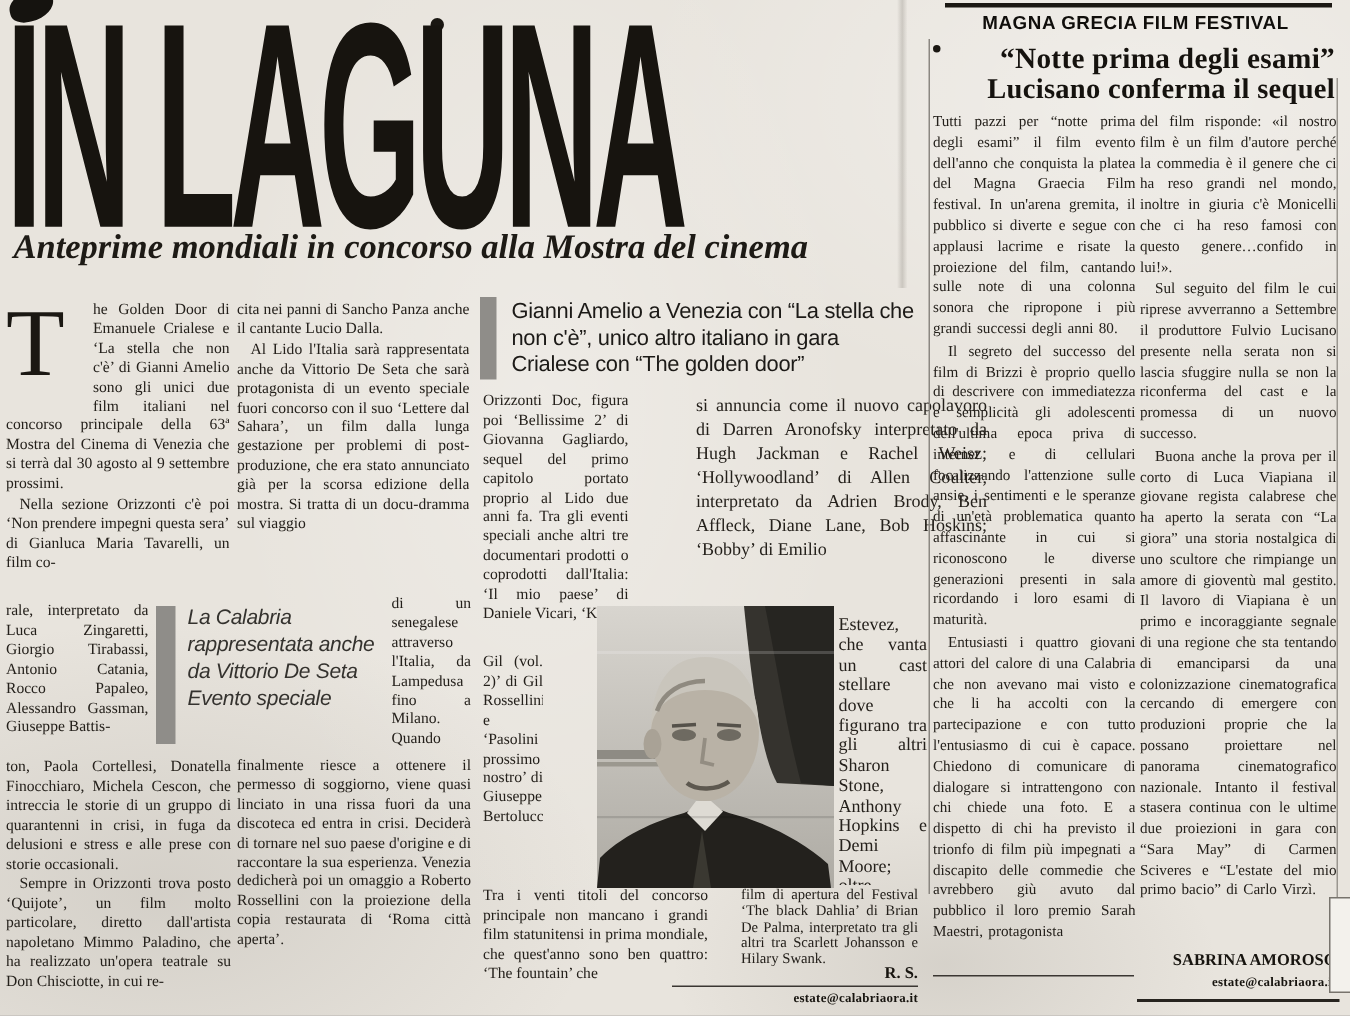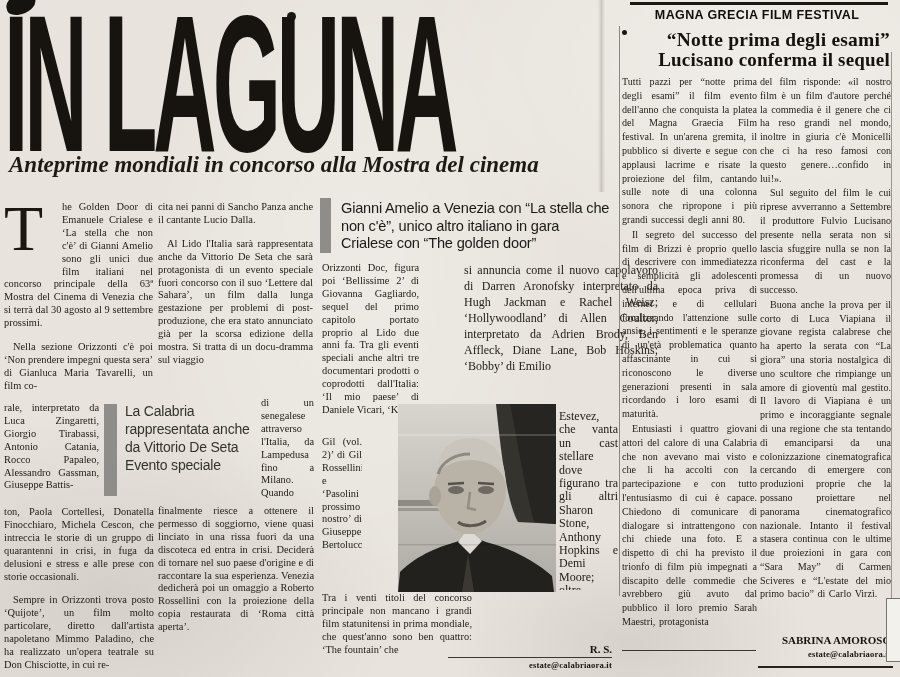--- a/index.html
+++ b/index.html
@@ -23,21 +23,21 @@
     font-family:"Liberation Sans",sans-serif;font-weight:bold;color:#17140f;
     font-size:150px;line-height:1;letter-spacing:-7px;white-space:nowrap;
     transform:scale(0.585,1.30);transform-origin:left top;
   }
   #subtitle{
     font-style:italic;font-weight:bold;font-size:23px;color:#1d1a15;letter-spacing:0px;white-space:nowrap;
   }
   
   .bt{font-size:10.4px;line-height:12.9px;text-align:justify;overflow:hidden;hyphens:auto;}
   .bt p{margin:0;}
-  .bt p + p{text-indent:9px;margin-top:11px;}
+  .bt p + p{text-indent:9px;margin-top:1px;}
   .bt-big{font-size:12px;line-height:16px;margin-left:40px;}
   .bt-strip{font-size:12px;line-height:13.4px;}
   .bt-small{font-size:9.8px;line-height:10.8px;}
   .side-bt{font-size:10.1px;line-height:13.8px;text-align:justify;overflow:hidden;hyphens:auto;word-spacing:1px;}
   .side-bt p{margin:0;}
   .side-bt p + p{text-indent:10px;margin-top:1px;}
   .dropcap{
     float:left;font-size:64px;line-height:56px;height:72px;width:52px;
     font-family:"Liberation Serif",serif;color:#1b1813;padding-right:6px;text-indent:0;
   }
@@ -87,21 +87,21 @@
   </div>
   <div class="abs bt" style="left:4px;top:402px;width:95px;height:103px;">
     <p>rale, interpretato da Luca Zingaretti, Giorgio Tirabassi, Antonio Catania, Rocco Papaleo, Alessandro Gassman, Giuseppe Battis-</p>
   </div>
   <div class="abs bt" style="left:4px;top:506px;width:150px;height:171px;">
     <p>ton, Paola Cortellesi, Donatella Finocchiaro, Michela Cescon, che intreccia le storie di un gruppo di quarantenni in crisi, in fuga da delusioni e stress e alle prese con storie occasionali.</p>
     <p>Sempre in Orizzonti trova posto ‘Quijote’, un film molto particolare, diretto dall'artista napoletano Mimmo Paladino, che ha realizzato un'opera teatrale su Don Chisciotte, in cui re-</p>
   </div>
 
   <div class="abs qbar" style="left:104px;top:404px;width:13px;height:92px;"></div>
-  <div class="abs" id="box-quote" style="left:125px;top:402px;width:132px;">
+  <div class="abs" id="box-quote" style="left:125px;top:402px;width:132px;font-style:italic;">
     <div>La Calabria rappresentata anche da Vittorio De Seta</div>
     <div>Evento speciale</div>
   </div>
 
   <div class="abs bt" style="left:158px;top:201px;width:155px;height:200px;">
     <p>cita nei panni di Sancho Panza anche il cantante Lucio Dalla.</p>
     <p>Al Lido l'Italia sarà rappresentata anche da Vittorio De Seta che sarà protagonista di un evento speciale fuori concorso con il suo ‘Lettere dal Sahara’, un film dalla lunga gestazione per problemi di post-produzione, che era stato annunciato già per la scorsa edizione della mostra. Si tratta di un docu-dramma sul viaggio</p>
   </div>
   <div class="abs bt" style="left:261px;top:397px;width:53px;height:102px;">
     <p>di un senegalese attraverso l'Italia, da Lampedusa fino a Milano. Quando</p>
@@ -155,20 +155,23 @@
       <path d="M70,150 L76,188 L64,188 Z" fill="#3a3831"></path>
 
       <rect x="0" y="30" width="158" height="2" fill="rgba(255,255,255,.18)"></rect>
       <rect x="0" y="140" width="158" height="1.5" fill="rgba(0,0,0,.12)"></rect>
     </svg>
   </div>
 
   <div class="abs bt" style="left:322px;top:592px;width:150px;height:82px;">
     <p>Tra i venti titoli del concorso principale non mancano i grandi film statunitensi in prima mondiale, che quest'anno sono ben quattro: ‘The fountain’ che</p>
   </div>
+  <div class="abs bt bt-small" style="left:494px;top:592px;width:118px;height:52px;">
+    <p>film di apertura del Festival ‘The black Dahlia’ di Brian De Palma, interpretato tra gli altri tra Scarlett Johansson e Hilary Swank.</p>
+  </div>
 
   <div class="abs sig" style="left:424px;top:643px;width:188px;">R. S.</div>
   <div class="abs rule-h" style="left:448px;top:657px;width:164px;"></div>
   <div class="abs mail" style="left:424px;top:660px;width:188px;">estate@calabriaora.it</div>
 
   <div class="abs rule-v" style="left:619px;top:26px;height:570px;"></div>
   <div class="abs rule-v" style="left:891px;top:52px;height:548px;background:#9a968f;"></div>
 
   <div class="abs" style="left:630px;top:2px;width:258px;height:3px;background:#1b1813;"></div>
   <div class="abs" id="kicker" style="left:622px;top:8px;width:270px;text-align:center;">MAGNA GRECIA FILM FESTIVAL</div>

